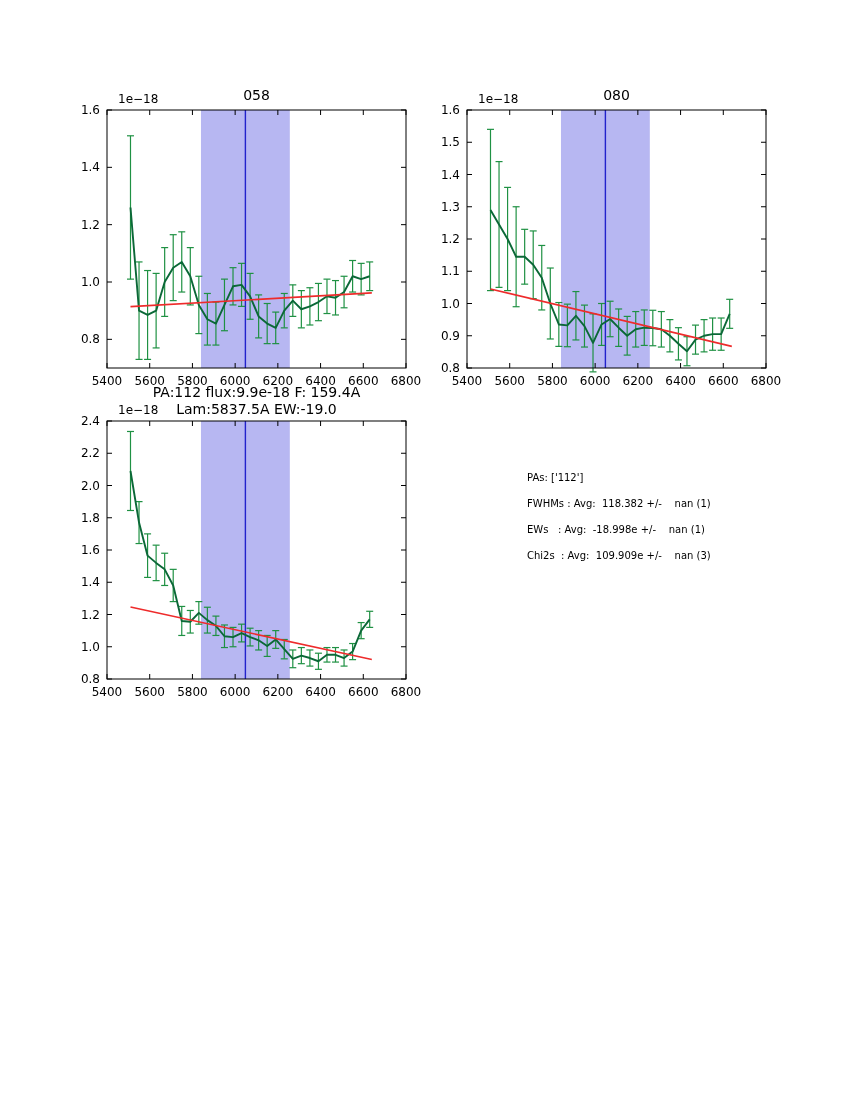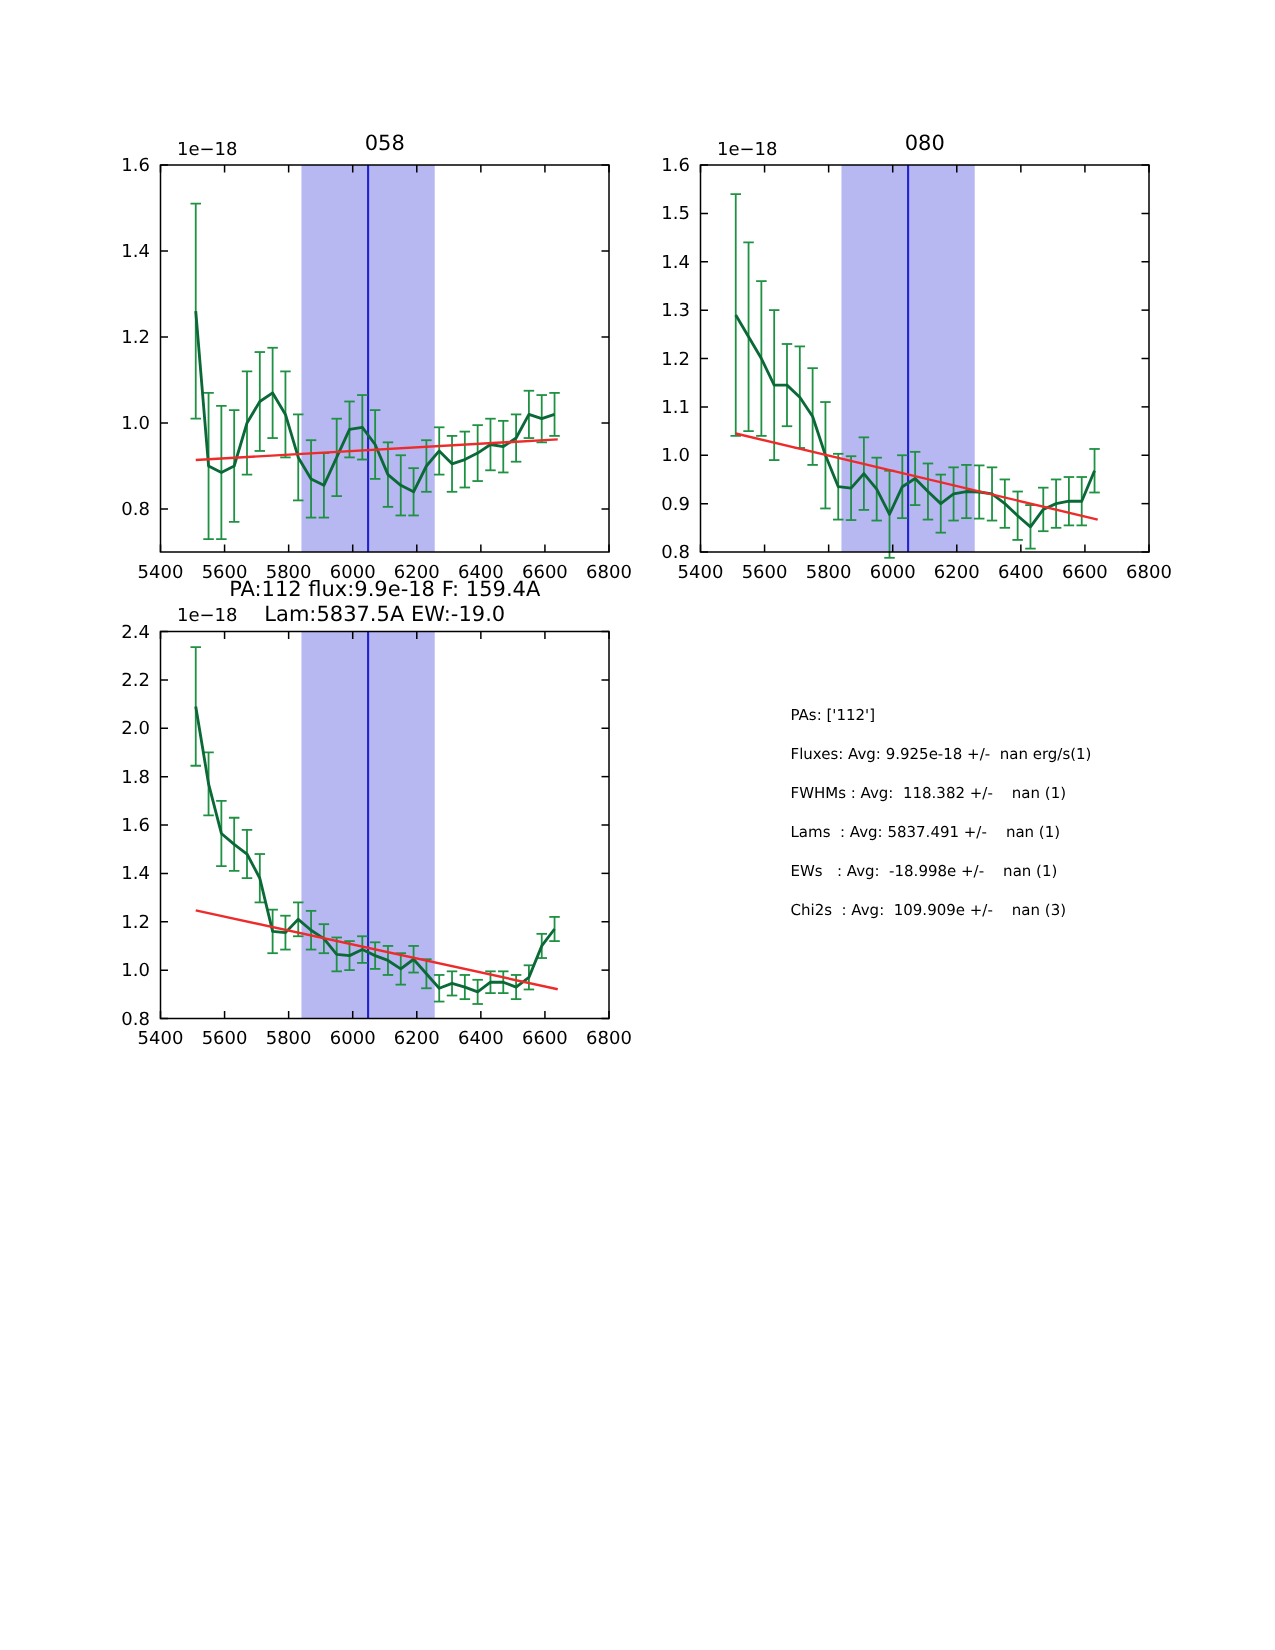--- a/index.html
+++ b/index.html
@@ -457,19 +457,17 @@
           <text x="55" y="104.49999999999999" text-anchor="end">2.0</text>
           <text x="55" y="72.24999999999996" text-anchor="end">2.2</text>
           <text x="55" y="40" text-anchor="end">2.4</text>
         </g>
         <text x="211.5" y="12" text-anchor="middle" font-size="14px" fill="#000000">PA:112 flux:9.9e-18 F: 159.4A</text>
         <text x="211.5" y="29" text-anchor="middle" font-size="14px" fill="#000000">Lam:5837.5A EW:-19.0</text>
         <text x="73" y="29" font-size="12px" fill="#000000">1e−18</text>
       </svg></div>
   <div class="stats">
     <div>PAs: ['112']</div>
-    <div>Fluxes: Avg: 9.925e-18 +/-  nan erg/s(1)</div>
     <div>FWHMs : Avg:  118.382 +/-    nan (1)</div>
-    <div>Lams  : Avg: 5837.491 +/-    nan (1)</div>
     <div>EWs   : Avg:  -18.998e +/-    nan (1)</div>
     <div>Chi2s  : Avg:  109.909e +/-    nan (3)</div>
   </div>
 </div>
 
 </body></html>

